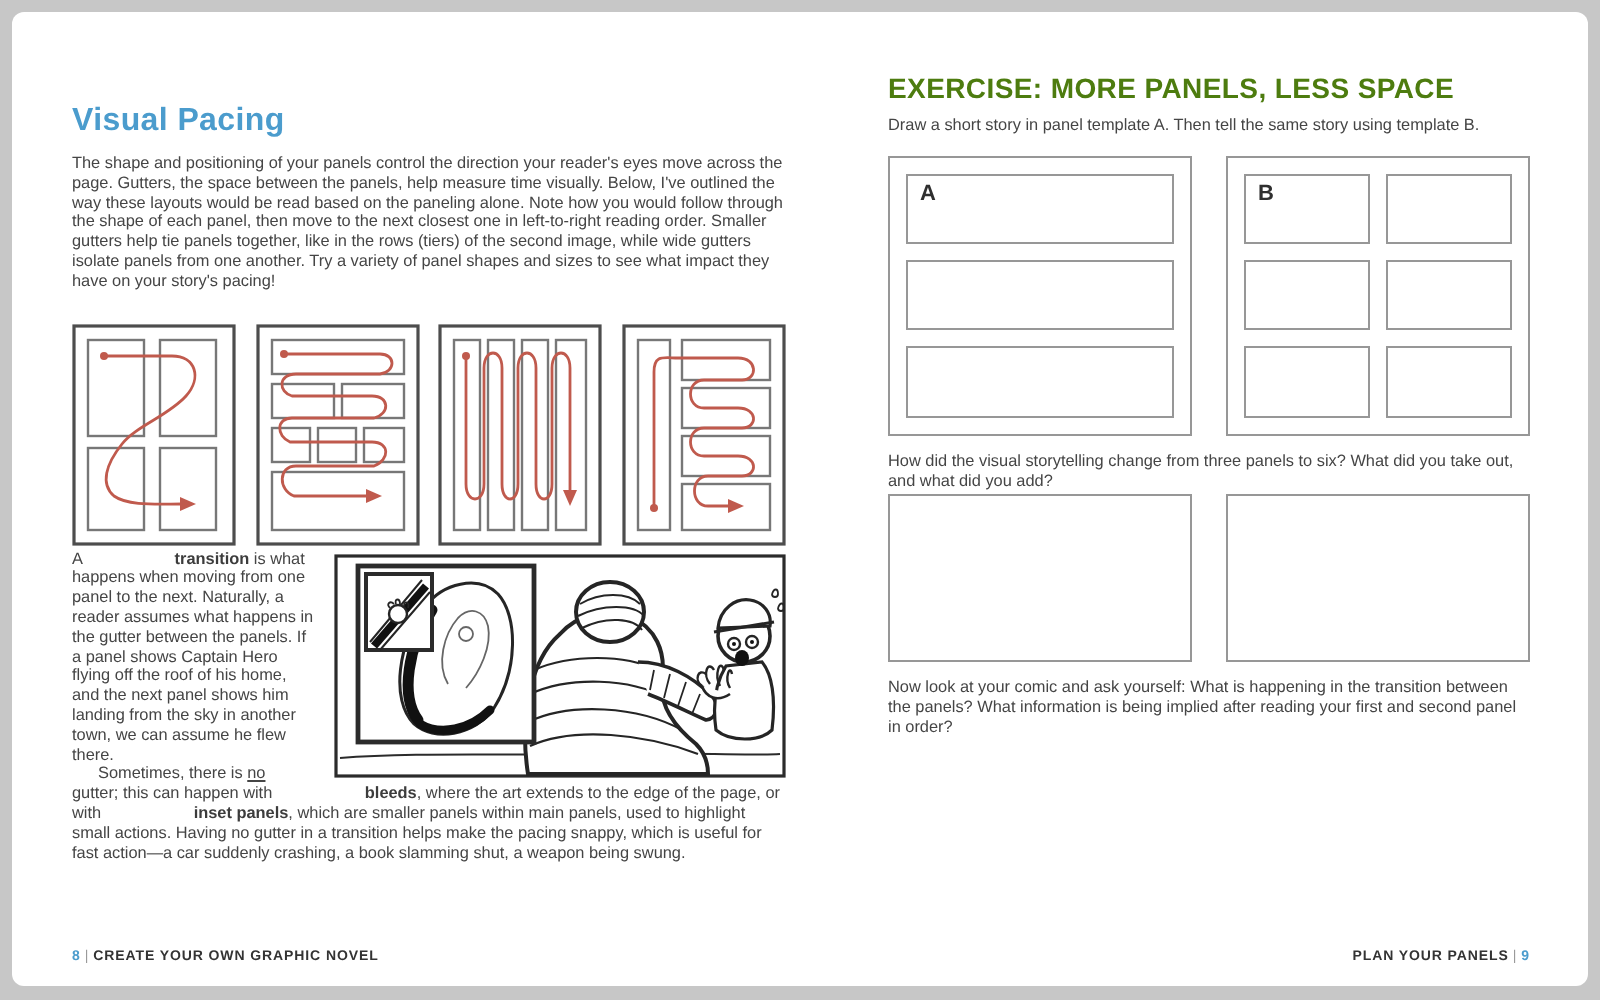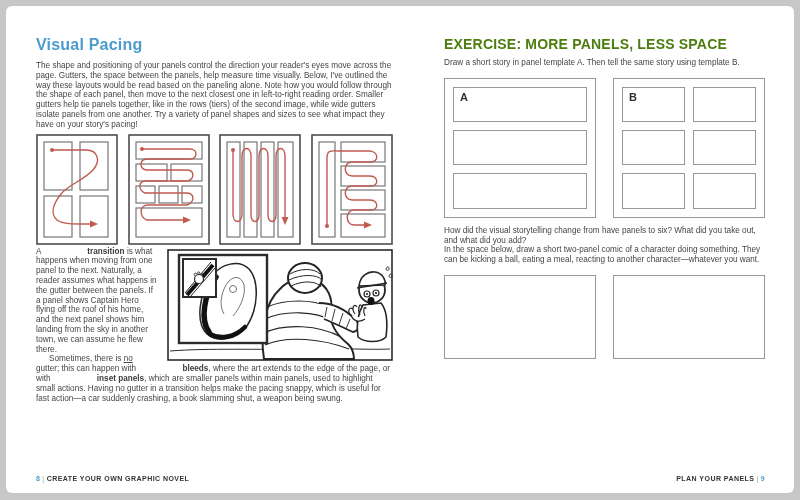--- a/index.html
+++ b/index.html
@@ -7,35 +7,35 @@
     width:800px;height:500px;position:relative;
     background:#c7c7c7;
     font-family:"Liberation Sans", sans-serif;
     -webkit-font-smoothing:antialiased;
   }
   .spread{
     position:absolute;left:6px;top:6px;width:788px;height:487px;
     background:#ffffff;border-radius:6px;overflow:hidden;
   }
   
-  .page-left{position:absolute;left:30px;top:30px;width:357px;}
+  .page-left{position:absolute;left:30px;top:46px;width:357px;}
   .page-right{position:absolute;left:438px;top:30px;width:321px;}
   .h-blue{
     margin:0 0 7px 0;font-size:16px;font-weight:600;letter-spacing:.2px;
     color:#4b9ccd;
   }
   .h-blue.h2{margin:10px 0 8px 0;}
   .h-green{
     margin:0 0 6px 0;font-size:14px;font-weight:800;letter-spacing:.2px;
     color:#4d7c0f;
   }
   .body{
     margin:0;font-size:8.2px;line-height:9.8px;color:#454545;
   }
-  .body.mb{margin-bottom:4px;}
+  .body.mb{margin-bottom:16px;}
   .b{font-weight:bold;color:#3c3c3c;margin-left:44px;}
   .u{text-decoration:underline;}
   .indent{text-indent:13px;}
   .diagrams{
     display:flex;justify-content:space-between;margin:0 0 2px 0;width:357px;
   }
   .diagrams svg{display:block;}
   .trans-wrap{overflow:visible;}
   .illus{float:right;margin:2px 0 3px 9px;}
   
@@ -198,30 +198,30 @@
           <span class="tlabel">B</span>
         </div>
         <div class="tpanel"></div>
         <div class="tpanel"></div>
         <div class="tpanel"></div>
         <div class="tpanel"></div>
         <div class="tpanel"></div>
       </div>
     </div>
 
-    <p class="body question">How did the visual storytelling change from have panels to six? What did you take out, and what did you add?</p>
-
-
-    <p class="body intro">In the space below, draw a short two-panel comic of a character doing something. They can be kicking a ball, eating a meal, reacting to another character—whatever you want.</p>
+    <p class="body question">How did the visual storytelling change from three panels to six? What did you take out, and what did you add?</p>
+
+
 
     <div class="closure-panels">
       <div class="cpanel"></div>
       <div class="cpanel"></div>
     </div>
 
+    <p class="body question">Now look at your comic and ask yourself: What is happening in the transition between the panels? What information is being implied after reading your first and second panel in order?</p>
   </div>
 
   <div class="footer footer-left">
     <span class="pn">8</span><span class="fdiv">|</span><span>CREATE YOUR OWN GRAPHIC NOVEL</span>
   </div>
 
   <div class="footer footer-right">
     <span>PLAN YOUR PANELS</span><span class="fdiv">|</span><span class="pn">9</span>
   </div>
 

